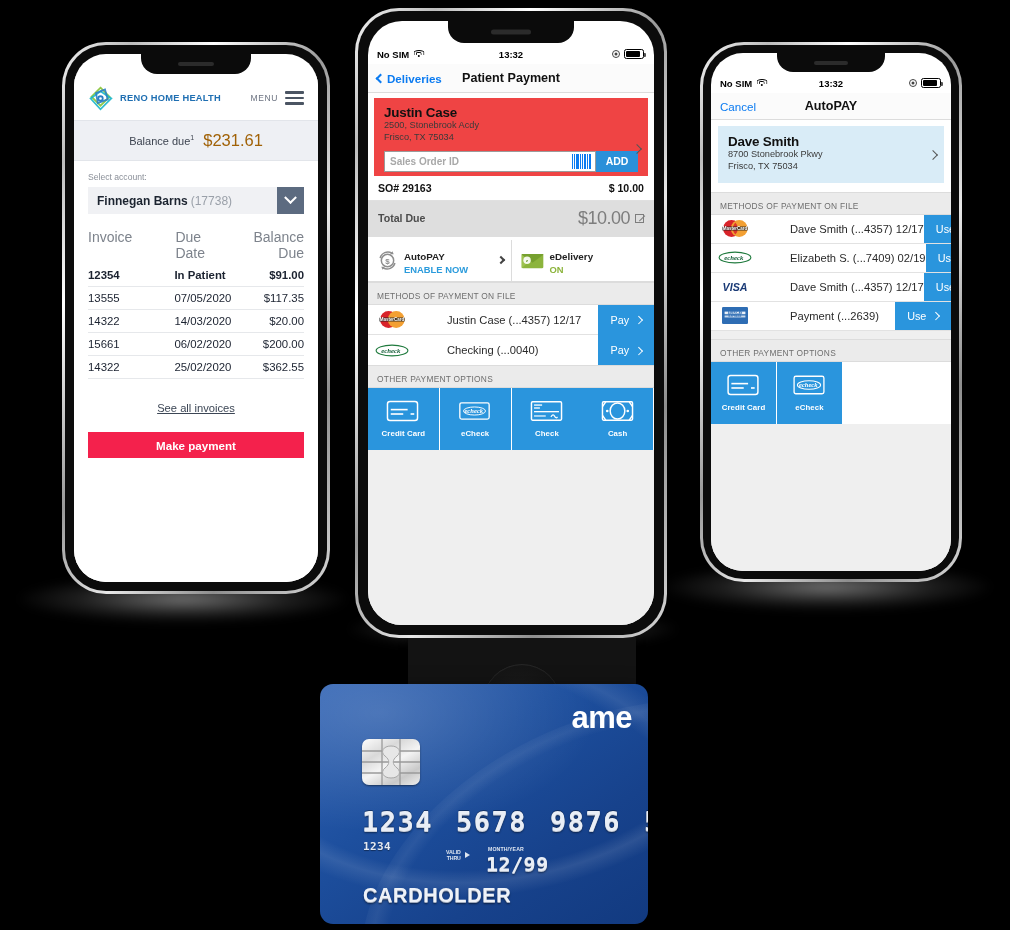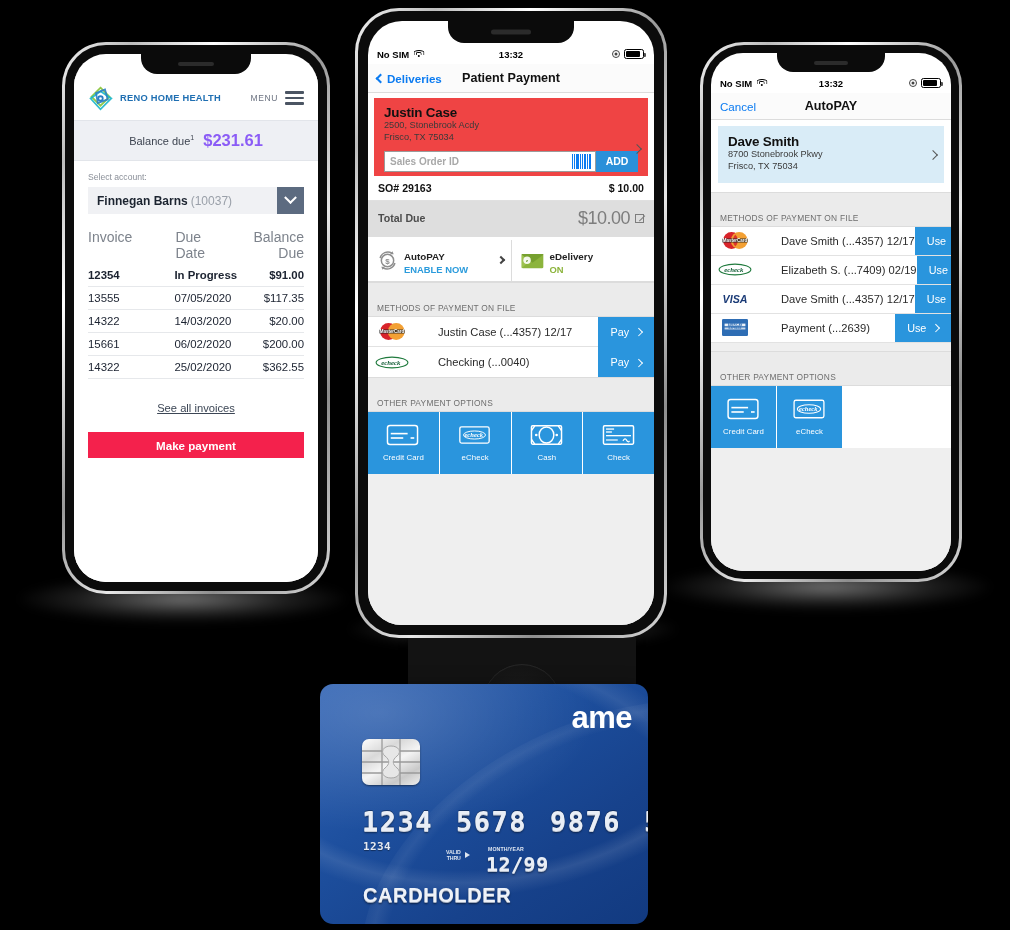--- a/index.html
+++ b/index.html
@@ -68,21 +68,21 @@
   .menu-txt { font-size:8.5px; color:#6b7280; letter-spacing:.6px; }
   .burger { width:19px; display:flex; flex-direction:column; gap:3px; }
   .burger span { display:block; height:2.6px; background:#4b5563; border-radius:1px; }
 
   .balance-strip {
     background:#eef0f4; border-top:1px solid #e2e5ea; border-bottom:1px solid #e2e5ea;
     height:41px; display:flex; align-items:center; justify-content:center; gap:9px;
   }
   .balance-label { font-size:11px; color:#3d4450; }
   .balance-label sup { font-size:7px; vertical-align:super; }
-  .balance-amt { font-size:16.5px; color:#8b5cf6; font-weight:700; }
+  .balance-amt { font-size:16.5px; color:#a16207; font-weight:400; }
 
   .sel-wrap { padding:11px 14px 0 14px; }
   .sel-label { font-size:8.6px; color:#8a8f98; margin-bottom:5px; }
   .sel-box { display:flex; height:27px; }
   .sel-val { flex:1; background:#f0f1f4; display:flex; align-items:center; padding:0 9px; font-size:12px; color:#1c2430; font-weight:bold; white-space:nowrap; overflow:hidden; }
   .sel-val em { font-style:normal; font-weight:normal; color:#9aa0a9; margin-left:3px; }
   .sel-btn { width:27px; background:#5c6b80; display:flex; align-items:center; justify-content:center; }
   .chev-d { width:9px; height:9px; border-right:2px solid #fff; border-bottom:2px solid #fff; transform:rotate(45deg) translate(-2px,-2px); }
 
   .inv-table { margin:15px 14px 0 14px; }
@@ -134,41 +134,41 @@
   .auto-row { display:flex; background:#fff; border-bottom:1px solid #dcdcdc; margin-top:3px; }
   .auto-cell { flex:1; display:flex; align-items:center; padding:6px 6px 6px 9px; gap:6px; position:relative; }
   .auto-cell.bd { border-right:1px solid #dcdcdc; }
   .auto-txt .t1 { font-size:9.8px; color:#222; font-weight:600; line-height:1.25;}
   .auto-txt .t2 { font-size:9.4px; color:#2b9bdc; font-weight:600; line-height:1.25;}
   .auto-txt .t2.green { color:#8cb43c; }
   .auto-chev { position:absolute; right:7px; top:50%; transform:translateY(-50%) rotate(45deg); width:6px; height:6px; border-right:2px solid #444; border-top:2px solid #444; }
   .autopay-ic { width:21px; height:21px; flex:0 0 21px; }
   .edeliv-ic { width:23px; height:17px; flex:0 0 23px; }
 
-  .sec-head { background:#ebebeb; padding:20px 9px 3px 9px; font-size:8.4px; color:#6e6e6e; letter-spacing:.25px; border-top:1px solid #dcdcdc; border-bottom:1px solid #dcdcdc;}
+  .sec-head { background:#ebebeb; padding:8px 9px 3px 9px; font-size:8.4px; color:#6e6e6e; letter-spacing:.25px; border-top:1px solid #dcdcdc; border-bottom:1px solid #dcdcdc;}
 
   .pm-list { position:relative; background:#fff; }
   .pm-row { display:flex; align-items:center; height:29px; border-bottom:1px solid #e2e2e2; }
   .pm-logo { width:34px; height:17px; flex:0 0 34px; margin-left:7px; display:flex; align-items:center; justify-content:center;}
-  .pm-label { font-size:11.2px; color:#2a2a2a; margin-left:5px; white-space:nowrap;padding-left:24px; }
+  .pm-label { font-size:11.2px; color:#2a2a2a; margin-left:14px; white-space:nowrap;padding-left:24px; }
   .pm-action {
     width:56px; flex:0 0 56px; margin-left:auto; align-self:stretch; background:#2a95dd;
     color:#fff; font-size:10.8px; display:flex; align-items:center; justify-content:center; gap:7px;
   }
   .pm-action .achev { width:5.5px; height:5.5px; border-right:1.8px solid #fff; border-top:1.8px solid #fff; transform:rotate(45deg); }
   .pay-overlay { position:absolute; right:0; top:0; bottom:0; width:56px; background:#2a95dd; }
 
   .opt-grid { display:flex; background:#fff; }
   .opt-cell {
     background:#2a95dd; color:#fff; flex:1; height:62px;
     display:flex; flex-direction:column; align-items:center; justify-content:center; gap:6px;
     border-right:1.5px solid #ffffff;
   }
   .opt-cell.empty { background:#ffffff; border-right:none; }
-  .opt-lbl { font-size:7.8px; font-weight:normal; letter-spacing:.1px; }
+  .opt-lbl { font-size:7.8px; font-weight:bold; letter-spacing:.1px; }
   .opt-ic { width:34px; height:23px; }
 
   .app-fill { background:#efefef; flex:1; }
   .screen-col { display:flex; flex-direction:column; height:100%; }
 
   
   #reader {
     position:absolute; background:#131313; border-radius:4px 4px 16px 16px;
     box-shadow:0 3px 9px rgba(0,0,0,.7);
   }
@@ -285,37 +285,37 @@
         <div class="balance-strip">
           <span class="balance-label"><span>Balance due</span><sup>1</sup></span>
           <span class="balance-amt">$231.61</span>
         </div>
 
         <div class="sel-wrap">
           <div class="sel-label">Select account:</div>
           <div class="sel-box">
             <div class="sel-val">
               <span>Finnegan Barns</span>
-              <em>(10037)</em>
+              <em>(17738)</em>
             </div>
             <div class="sel-btn">
               <span class="chev-d"></span>
             </div>
           </div>
         </div>
 
         <div class="inv-table">
           <div class="inv-head">
             <span class="c-inv">Invoice</span>
             <span class="c-due">Due Date</span>
             <span class="c-bal">Balance Due</span>
           </div>
           <div class="inv-row first">
             <span class="c-inv">12354</span>
-            <span class="c-due">In Progress</span>
+            <span class="c-due">In Patient</span>
             <span class="c-bal">$91.00</span>
           </div>
           <div class="inv-row">
             <span class="c-inv">13555</span>
             <span class="c-due">07/05/2020</span>
             <span class="c-bal">$117.35</span>
           </div>
           <div class="inv-row">
             <span class="c-inv">14322</span>
             <span class="c-due">14/03/2020</span>
@@ -691,45 +691,45 @@
           <div class="opt-cell">
             <span class="opt-ic">
               <svg viewBox="0 0 44 30" width="33" height="22">
                 <rect x="2" y="4" width="40" height="22" rx="2.5" fill="none" stroke="#fff" stroke-width="1.8"></rect>
                 <ellipse cx="22" cy="15" rx="15" ry="5.5" fill="none" stroke="#fff" stroke-width="1.3"></ellipse>
                 <text x="21" y="18" font-size="9" font-style="italic" font-family="Liberation Serif, serif" font-weight="bold" fill="#fff" text-anchor="middle">echeck</text>
               </svg>
             </span>
             <span class="opt-lbl">eCheck</span>
           </div>
-          <div class="opt-cell">
-            <span class="opt-ic">
-              <svg viewBox="0 0 44 30" width="33" height="22">
-                <rect x="1.5" y="2.5" width="41" height="25" rx="1.5" fill="none" stroke="#fff" stroke-width="2"></rect>
-                <ellipse cx="22" cy="15" rx="10" ry="11" fill="none" stroke="#fff" stroke-width="2"></ellipse>
-                <circle cx="8" cy="15" r="1.8" fill="#fff"></circle>
-                <circle cx="36" cy="15" r="1.8" fill="#fff"></circle>
-                <path d="M1.5 9 L6 2.5 M1.5 21 L6 27.5 M42.5 9 L38 2.5 M42.5 21 L38 27.5" stroke="#fff" stroke-width="2" fill="none"></path>
-              </svg>
-            </span>
-            <span class="opt-lbl">Cash</span>
-          </div>
           <div class="opt-cell" style="border-right:none;">
             <span class="opt-ic">
               <svg viewBox="0 0 44 30" width="33" height="22">
                 <rect x="1.5" y="2.5" width="41" height="25" rx="1.5" fill="none" stroke="#fff" stroke-width="2"></rect>
                 <rect x="5" y="6" width="11" height="1.8" fill="#fff"></rect>
                 <rect x="5" y="10" width="8" height="1.8" fill="#fff"></rect>
                 <rect x="5" y="15" width="34" height="1.8" fill="#fff"></rect>
                 <rect x="5" y="21" width="16" height="1.6" fill="#fff"></rect>
                 <path d="M28 23 q3 -5 5 -1 t4 1" fill="none" stroke="#fff" stroke-width="1.6"></path>
               </svg>
             </span>
             <span class="opt-lbl">Check</span>
           </div>
+          <div class="opt-cell">
+            <span class="opt-ic">
+              <svg viewBox="0 0 44 30" width="33" height="22">
+                <rect x="1.5" y="2.5" width="41" height="25" rx="1.5" fill="none" stroke="#fff" stroke-width="2"></rect>
+                <ellipse cx="22" cy="15" rx="10" ry="11" fill="none" stroke="#fff" stroke-width="2"></ellipse>
+                <circle cx="8" cy="15" r="1.8" fill="#fff"></circle>
+                <circle cx="36" cy="15" r="1.8" fill="#fff"></circle>
+                <path d="M1.5 9 L6 2.5 M1.5 21 L6 27.5 M42.5 9 L38 2.5 M42.5 21 L38 27.5" stroke="#fff" stroke-width="2" fill="none"></path>
+              </svg>
+            </span>
+            <span class="opt-lbl">Cash</span>
+          </div>
         </div>
 
         <div class="app-fill"></div>
       </div>
     </div>
   </div>
 
 </div>
 
 </body></html>

